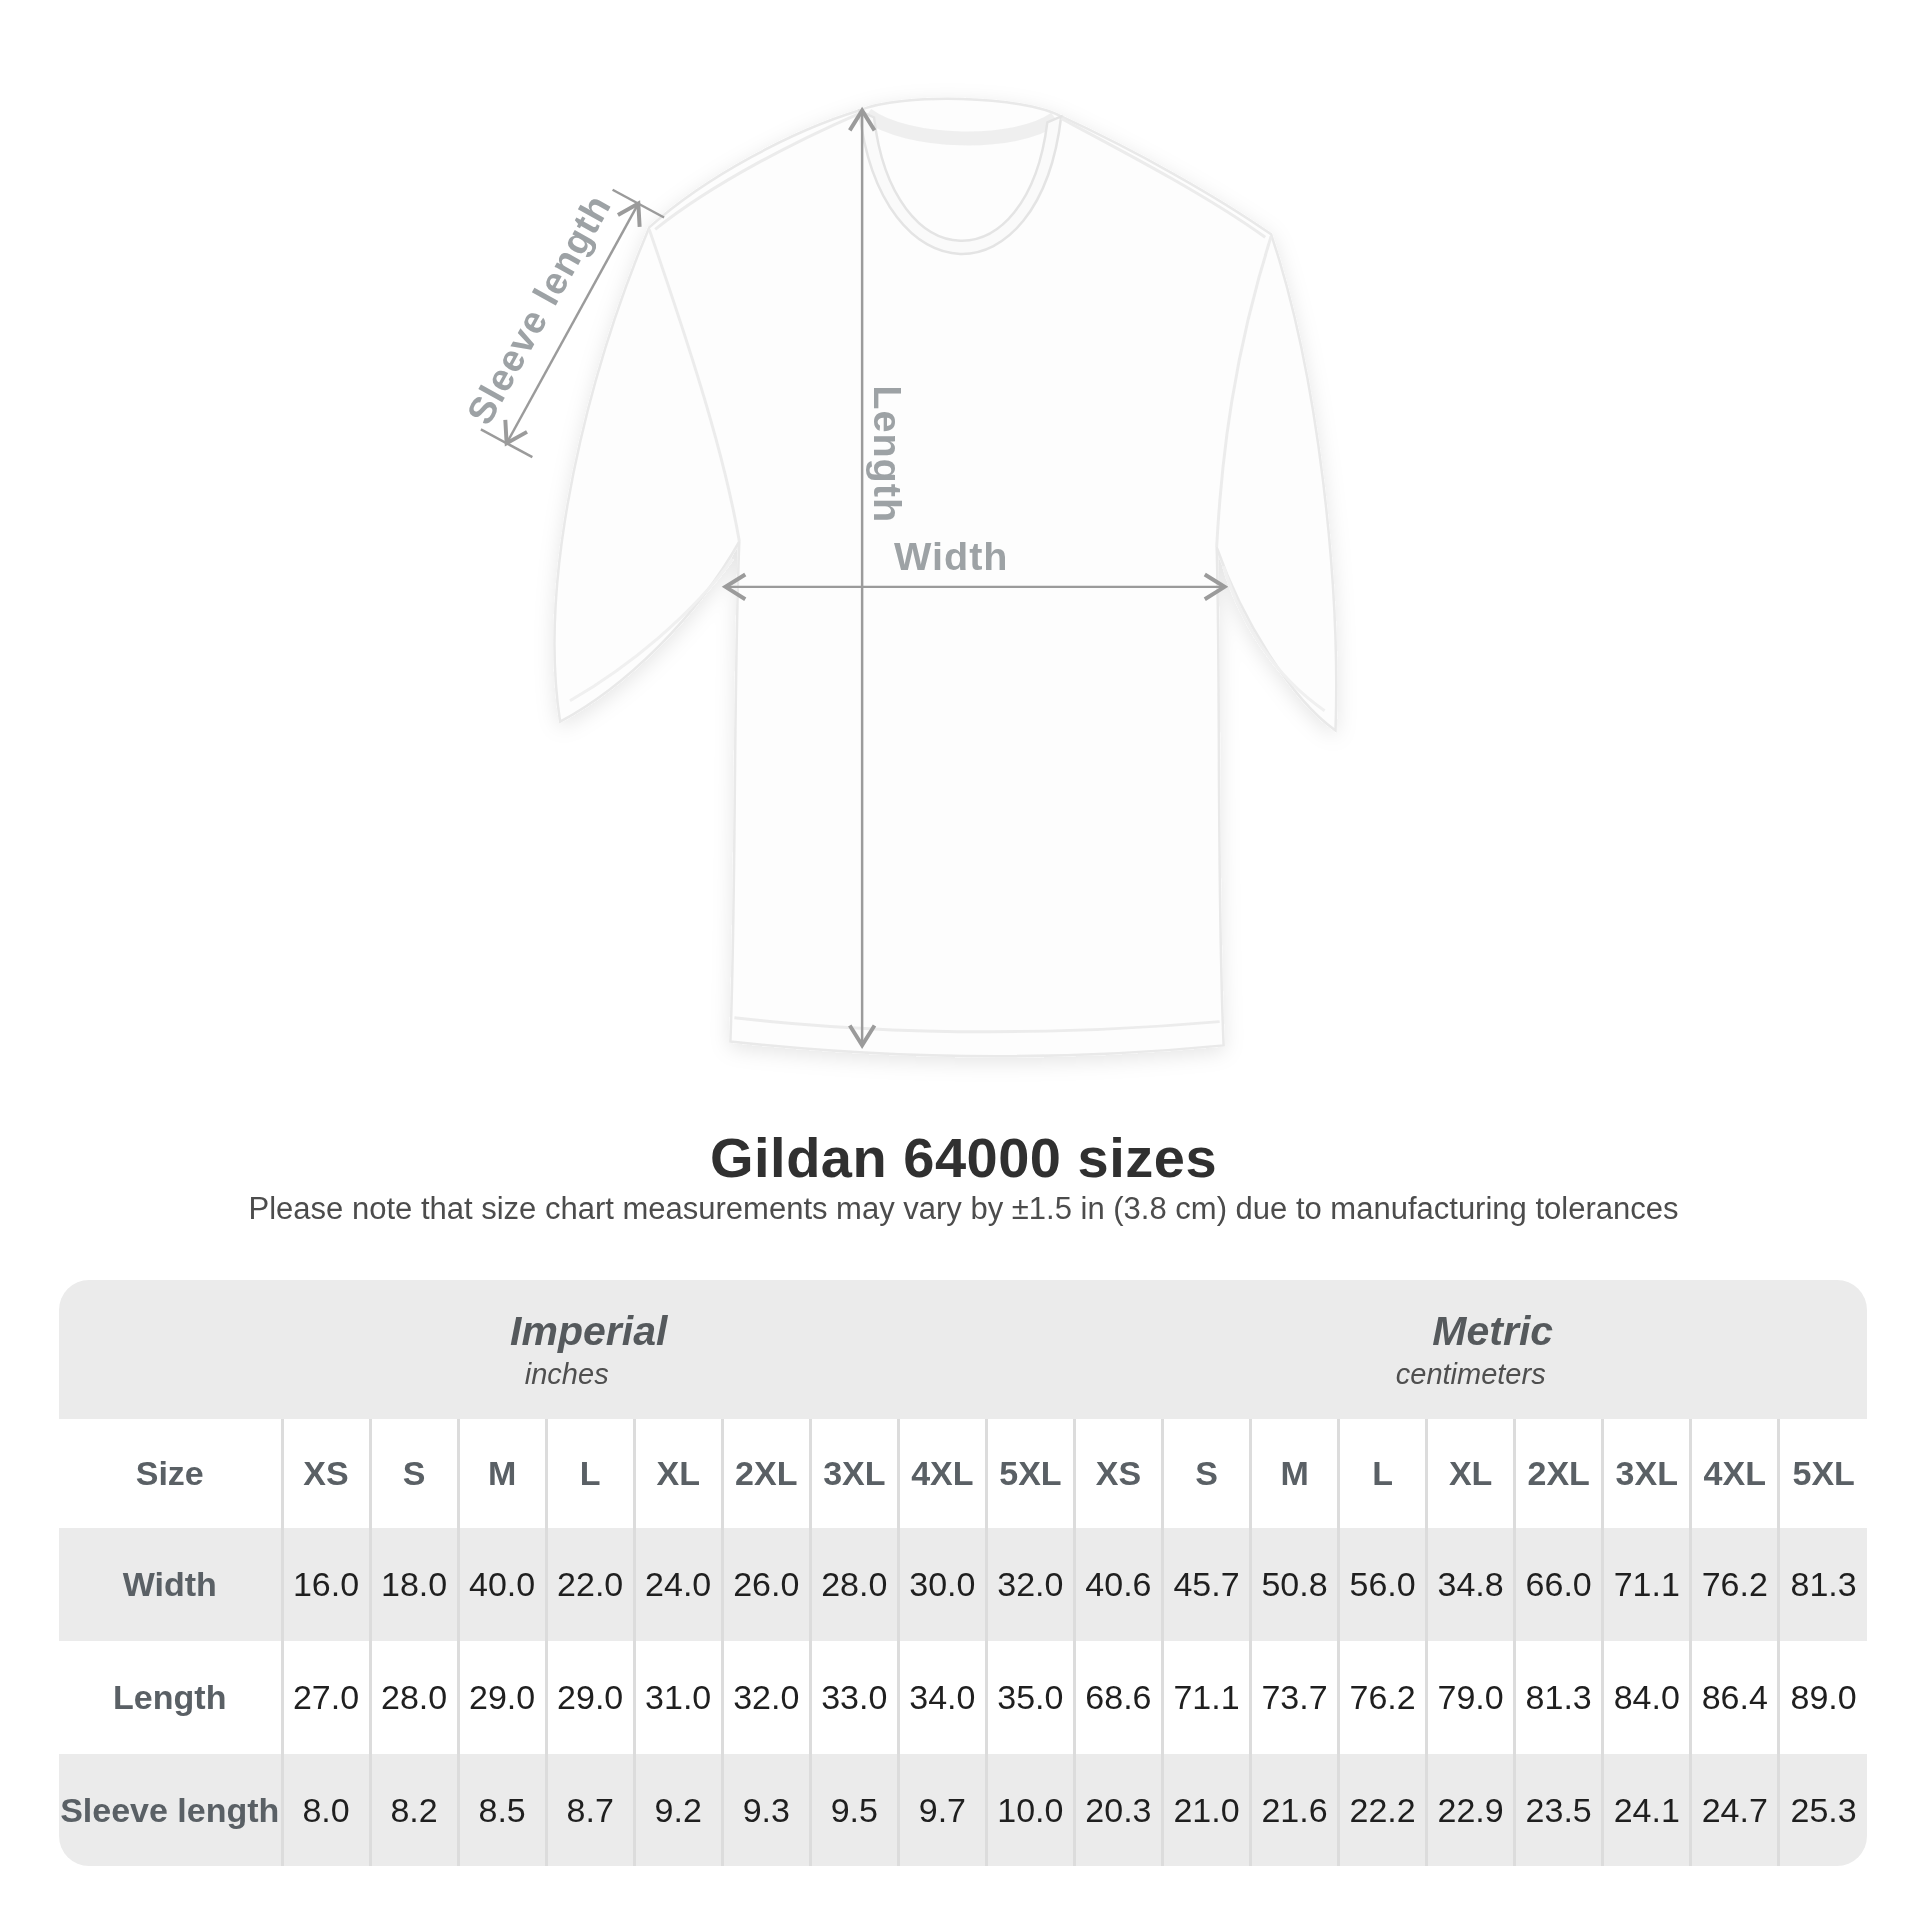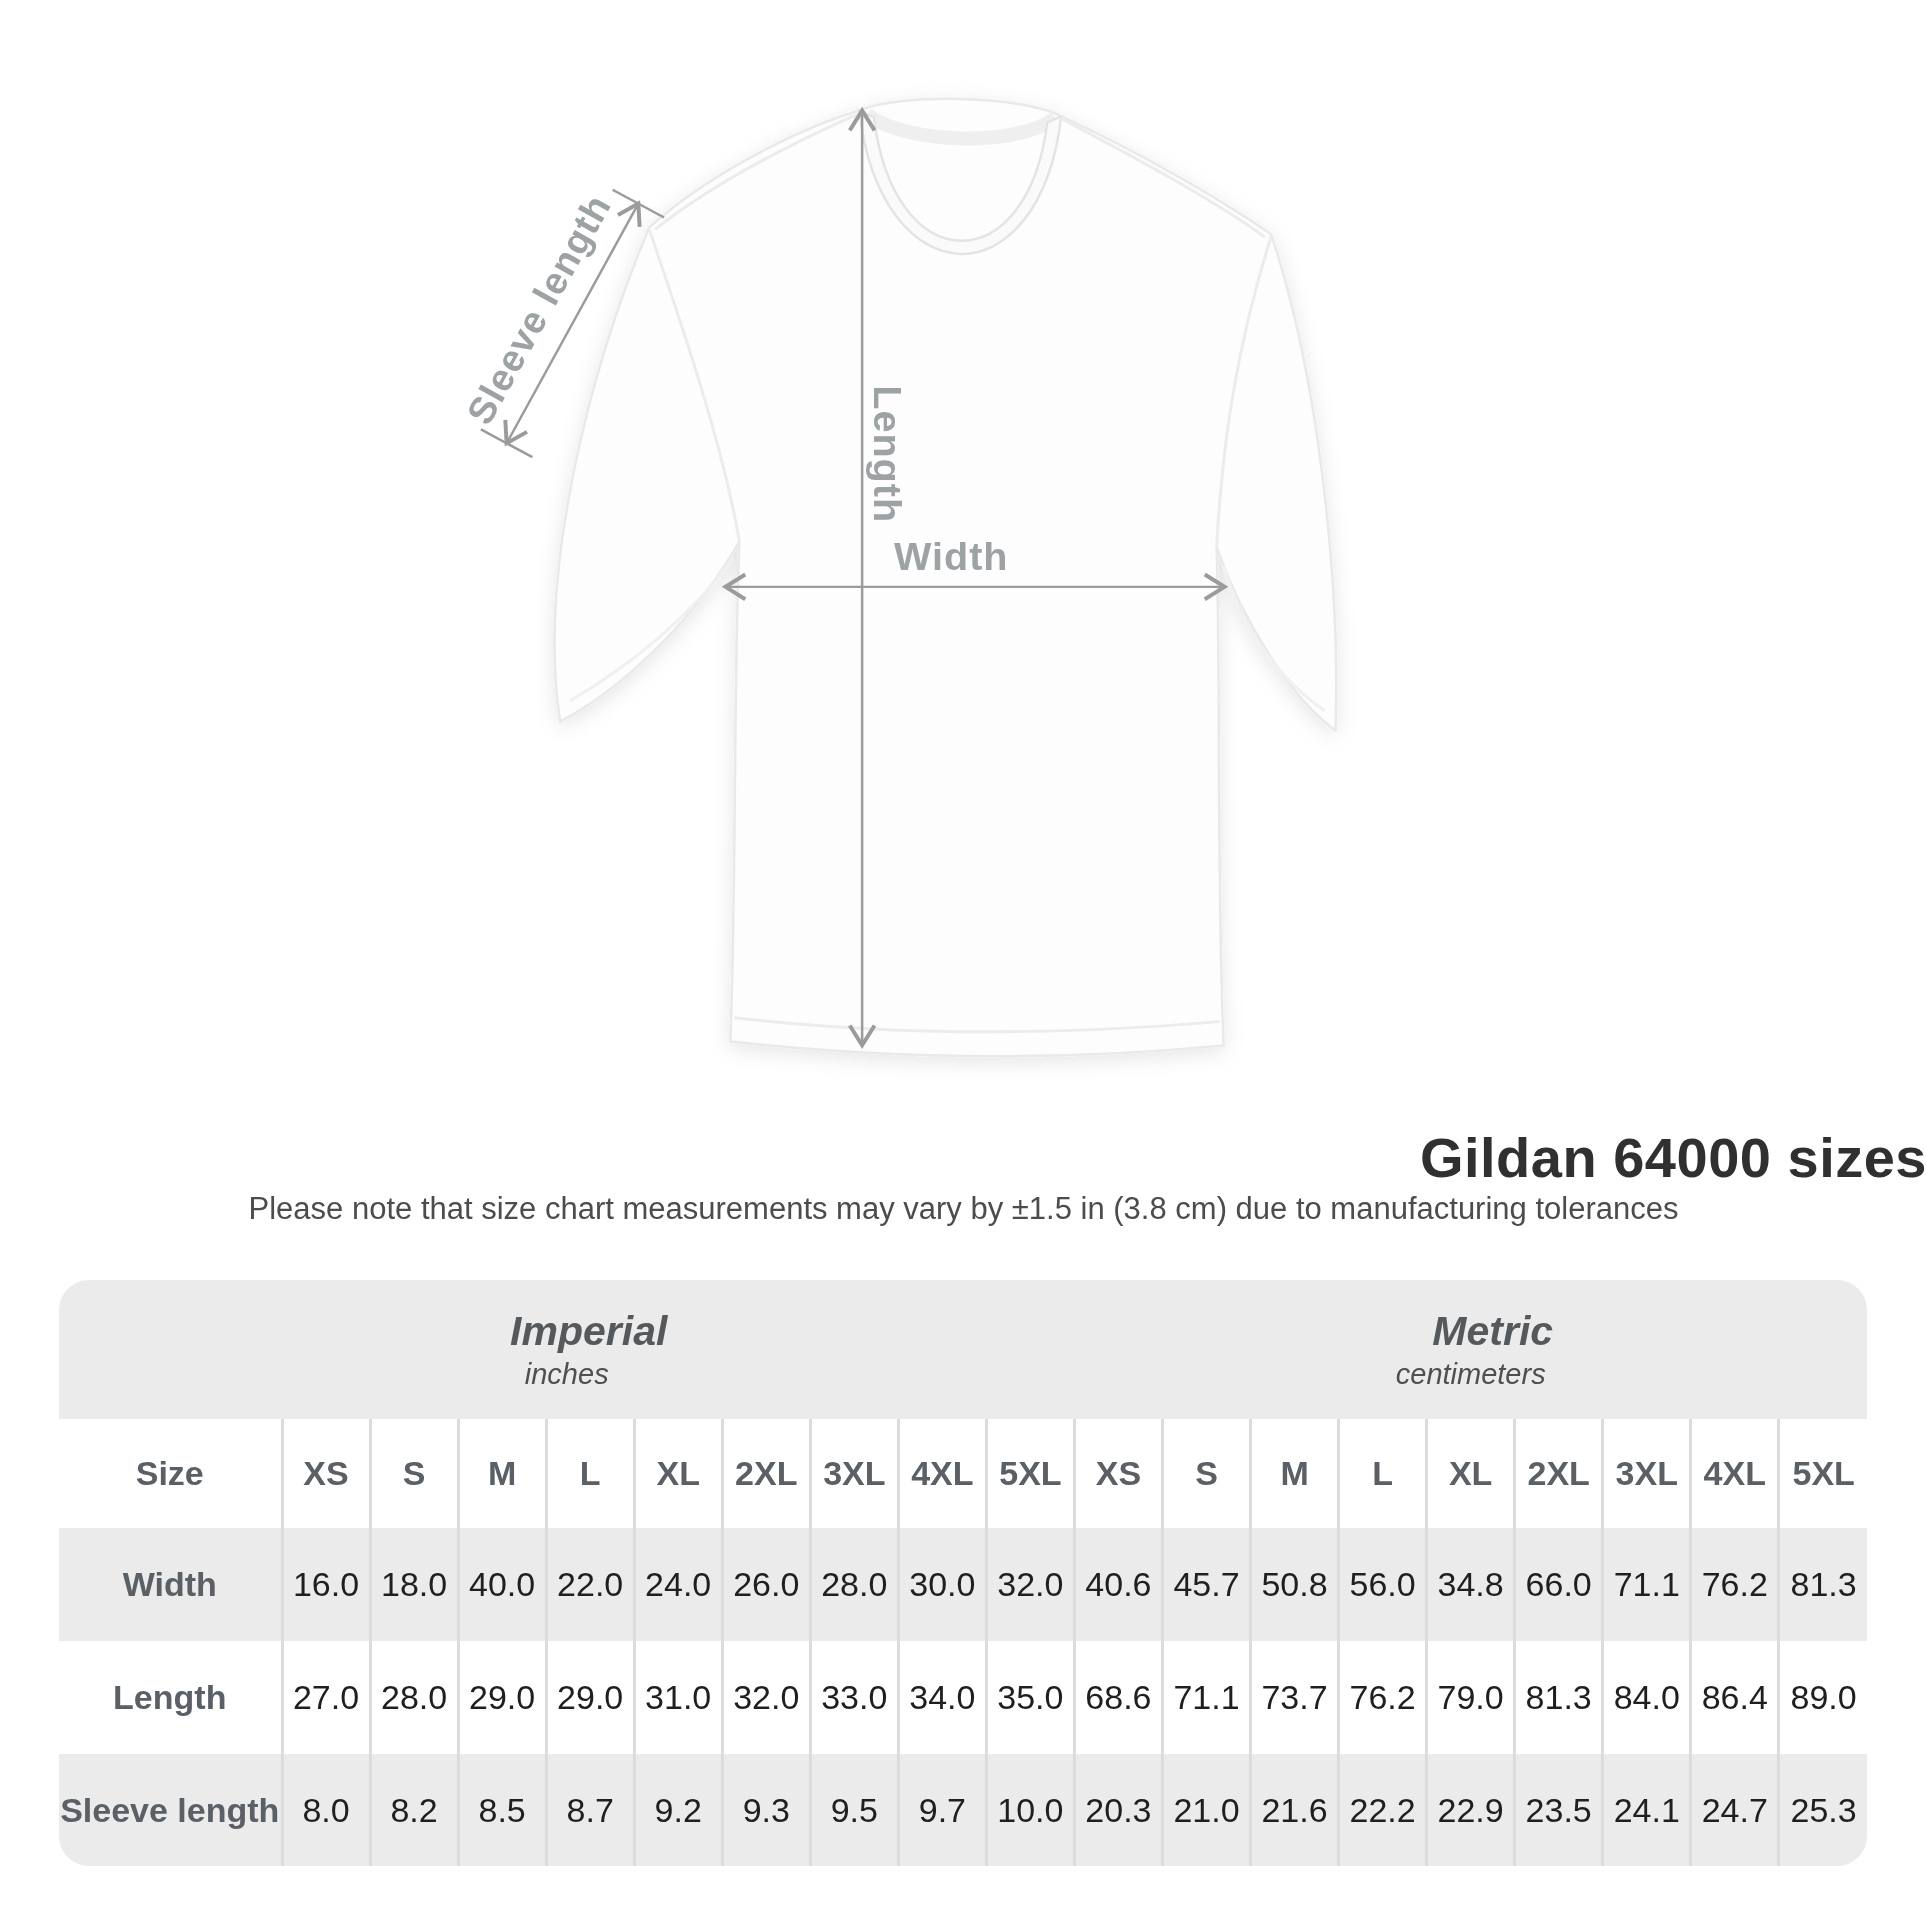--- a/index.html
+++ b/index.html
@@ -7,21 +7,21 @@
     width:1927px;height:1927px;background:#ffffff;position:relative;overflow:hidden;
     font-family:"Liberation Sans","DejaVu Sans",sans-serif;
   }
   
   .diagram{position:absolute;left:366px;top:59px;width:1020px;height:1030px;}
   .dim-label{font-weight:bold;fill:#9da2a5;letter-spacing:1px;}
   .dim-label.big{font-size:40px;}
   .dim-label.sleeve{font-size:38px;}
   
   .title{
-    position:absolute;left:0;top:1125px;width:100%;text-align:right;
+    position:absolute;left:0;top:1125px;width:100%;text-align:center;
     font-size:56px;font-weight:bold;color:#303030;letter-spacing:0.5px;
   }
   .subtitle{
     position:absolute;left:0;top:1191px;width:100%;text-align:center;
     font-size:31px;color:#4c4c4c;
   }
   
   .table-wrap{
     position:absolute;left:59px;top:1280px;width:1808px;height:586px;
     border-radius:30px;overflow:hidden;background:#ffffff;

